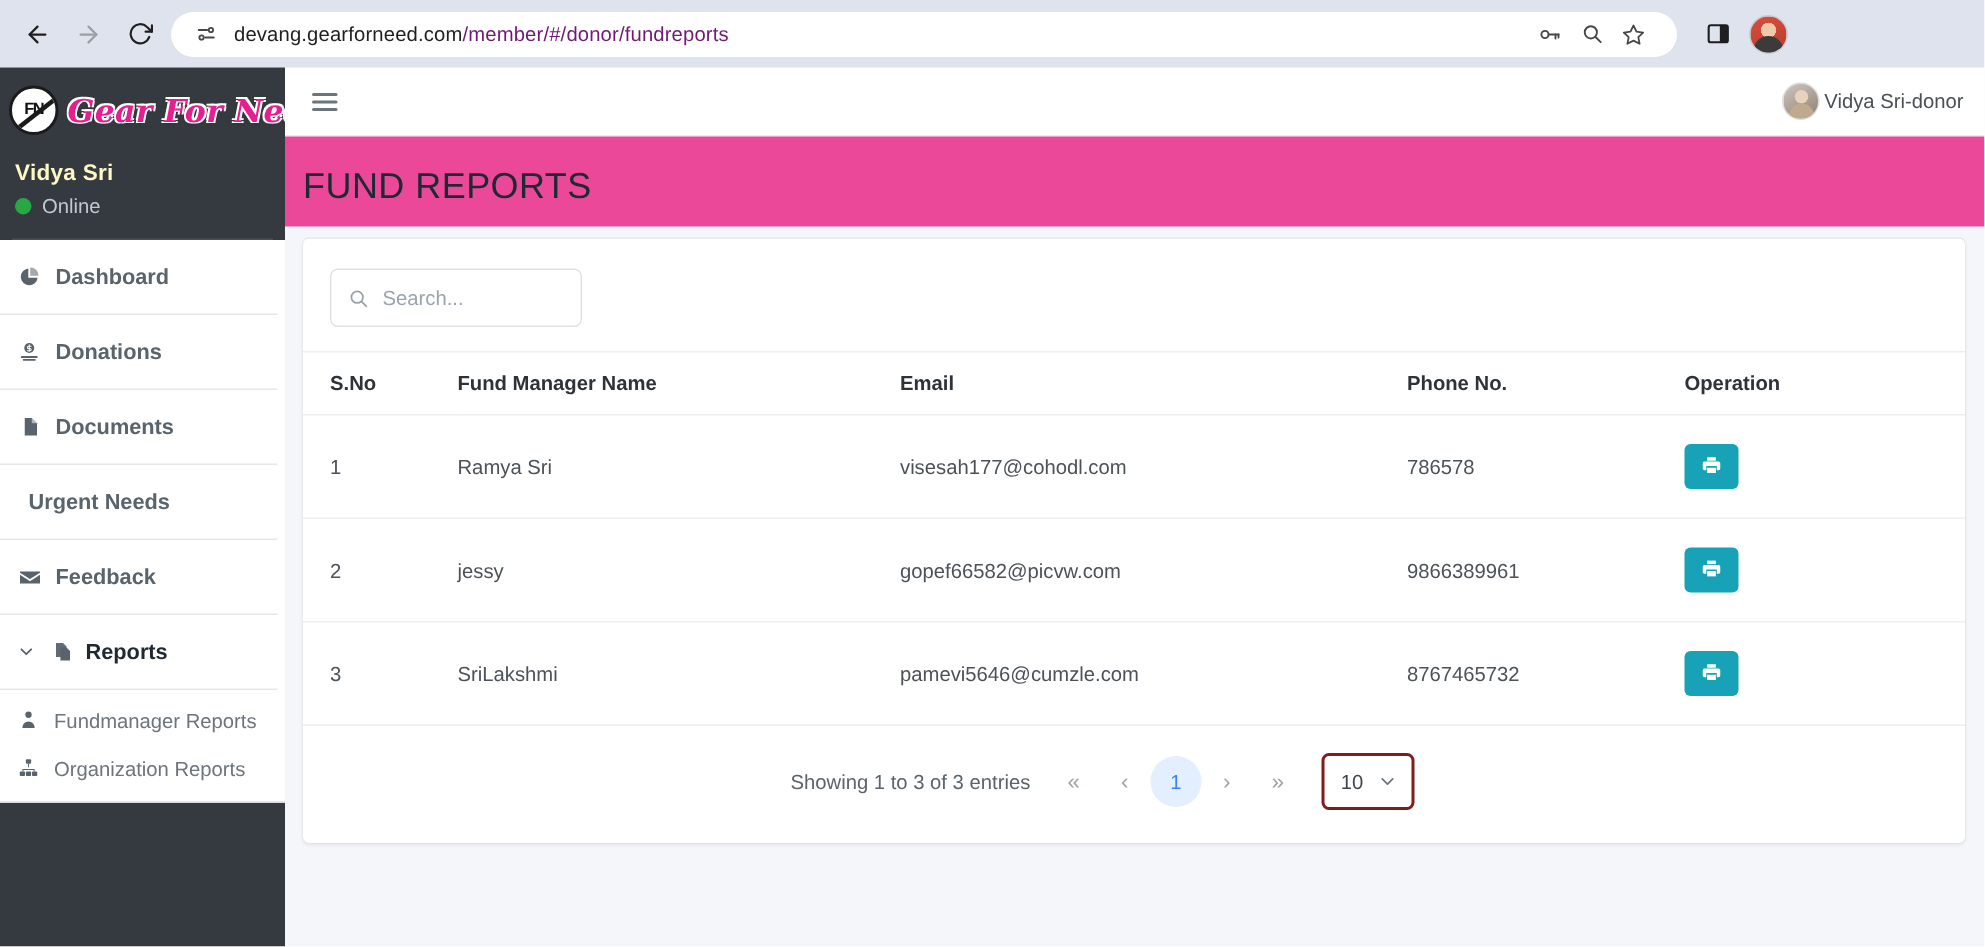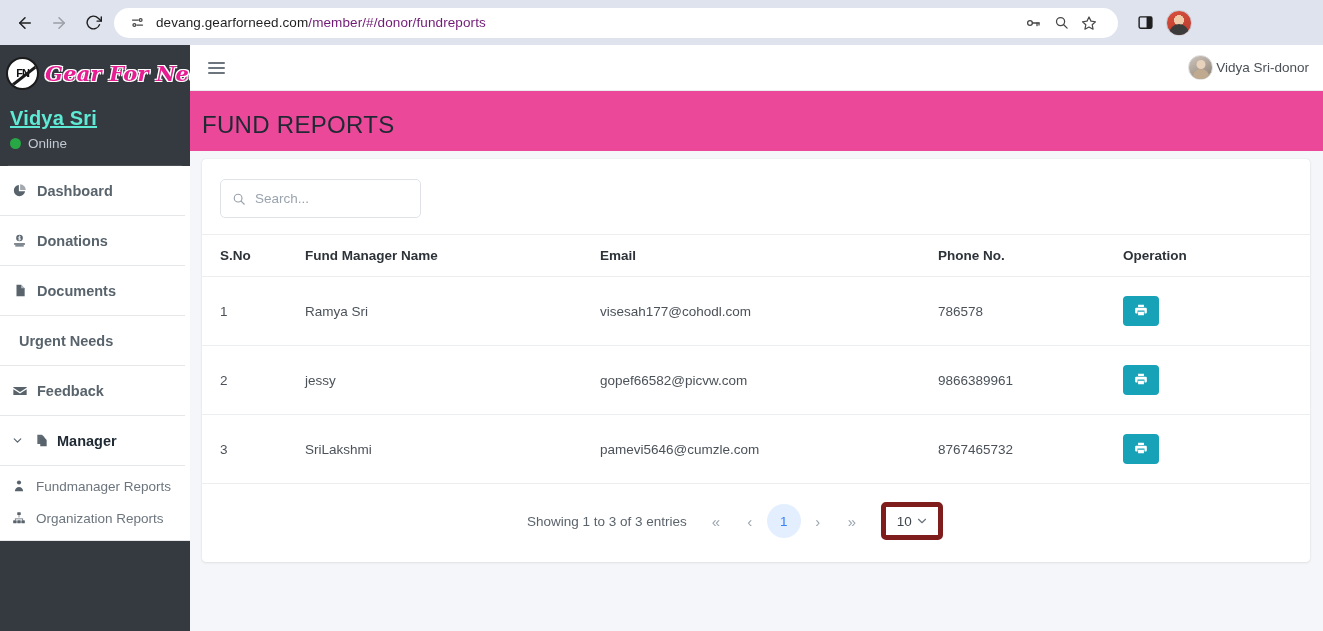--- a/index.html
+++ b/index.html
@@ -104,23 +104,22 @@
     font-family: "DejaVu Serif", serif;
     font-size: 21px; font-weight: bold; font-style: italic;
     color: #e61e91;
     text-shadow: -1.2px -1.2px 0 #fff, 1.2px -1.2px 0 #fff,
                  -1.2px 1.2px 0 #fff, 1.2px 1.2px 0 #fff,
                  0 0 3px rgba(0,0,0,.35);
     letter-spacing: .2px; white-space: nowrap;
   }
   .user-block { padding: 6px 10px 14px 10px; }
   .user-name {
-    font-size: 20px; font-weight: bold; color: #5eead4;
+    font-size: 15px; font-weight: bold; color: #fef9c3;
     letter-spacing: .2px;
-    text-decoration: underline;
   }
   .user-status {
     display: flex; align-items: center; gap: 7px;
     margin-top: 6px;
   }
   .dot-online {
     width: 11px; height: 11px; border-radius: 50%;
     background: #28a745; display: inline-block;
   }
   .user-status-text { font-size: 13.5px; color: #c2c7d0; }
@@ -185,21 +184,21 @@
   .card {
     margin: 8px 13px 0 12px;
     background: #ffffff;
     border-radius: 4px;
     box-shadow: 0 0 1px rgba(0,0,0,.12), 0 1px 3px rgba(0,0,0,.08);
     overflow: hidden;
     flex: 0 0 auto;
   }
   .card-head { padding: 20px 18px 16px 18px; }
   .search-box {
-    width: 201px; height: 39px;
+    width: 168px; height: 39px;
     border: 1px solid #dfe3e8; border-radius: 5px;
     display: flex; align-items: center; gap: 9px;
     padding: 0 11px; background: #fff; justify-content: space-between;
   }
   .search-box .sico { color: #98a2ad; display: flex; align-items: center; }
   .search-input {
     border: none; outline: none; font-size: 13.5px;
     color: #495057; width: 100%;
     font-family: "Liberation Sans", sans-serif;
     background: transparent;
@@ -242,21 +241,21 @@
     min-width: 34px; height: 34px; border-radius: 50%;
     display: flex; align-items: center; justify-content: center;
     color: #9aa4ae; font-size: 15px; background: transparent;
     border: none; cursor: pointer;
     font-family: "Liberation Sans", sans-serif;
   }
   .pg-btn.num { color: #4d94ff; font-size: 13.5px; }
   .pg-btn.active { background: #e3efff; color: #3b82f6; }
   .pg-select {
     margin-left: 12px; width: 62px; height: 38px;
-    border: 5px solid #7f1d1d; border-radius: 5px;
+    border: 2px solid #7f1d1d; border-radius: 5px;
     display: flex; align-items: center; justify-content: space-between;
     padding: 0 9px 0 11px; font-size: 13.5px; color: #3f464d;
     background: #fff; cursor: pointer;
   }
   .pg-select .chev { color: #6c757d; display: flex; }
 </style>
 </head>
 <body>
 
 <div class="browser-bar">
@@ -397,21 +396,21 @@
           <svg width="13" height="13" viewBox="0 0 24 24" fill="none" stroke="currentColor" stroke-width="2.2" stroke-linecap="round" stroke-linejoin="round">
               <polyline points="6 9 12 15 18 9"></polyline>
             </svg>
         </span>
         <span class="ico">
           <svg width="14" height="15" viewBox="0 0 24 24" fill="currentColor">
               <path d="M4 2h8l4 4v12H4z" opacity=".95"></path>
               <path d="M9 7h7l4 4v11H9z"></path>
             </svg>
         </span>
-        <span>Manager</span>
+        <span>Reports</span>
       </div>
 
       <div class="sub-wrap">
         <div class="nav-sub">
           <span class="ico">
             <svg width="14" height="14" viewBox="0 0 24 24" fill="currentColor">
                 <circle cx="12" cy="6" r="3.6"></circle>
                 <path d="M5 21c0-4 3.2-7.2 7-7.2S19 17 19 21z"></path>
               </svg>
           </span>

